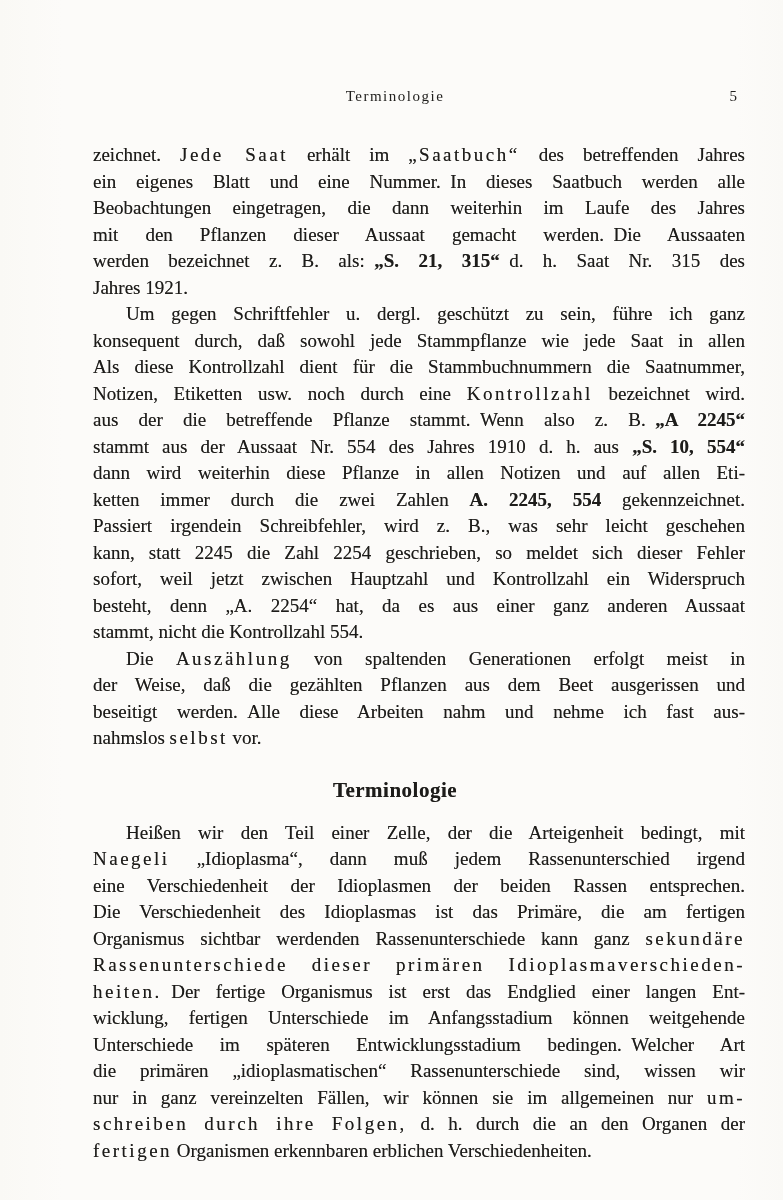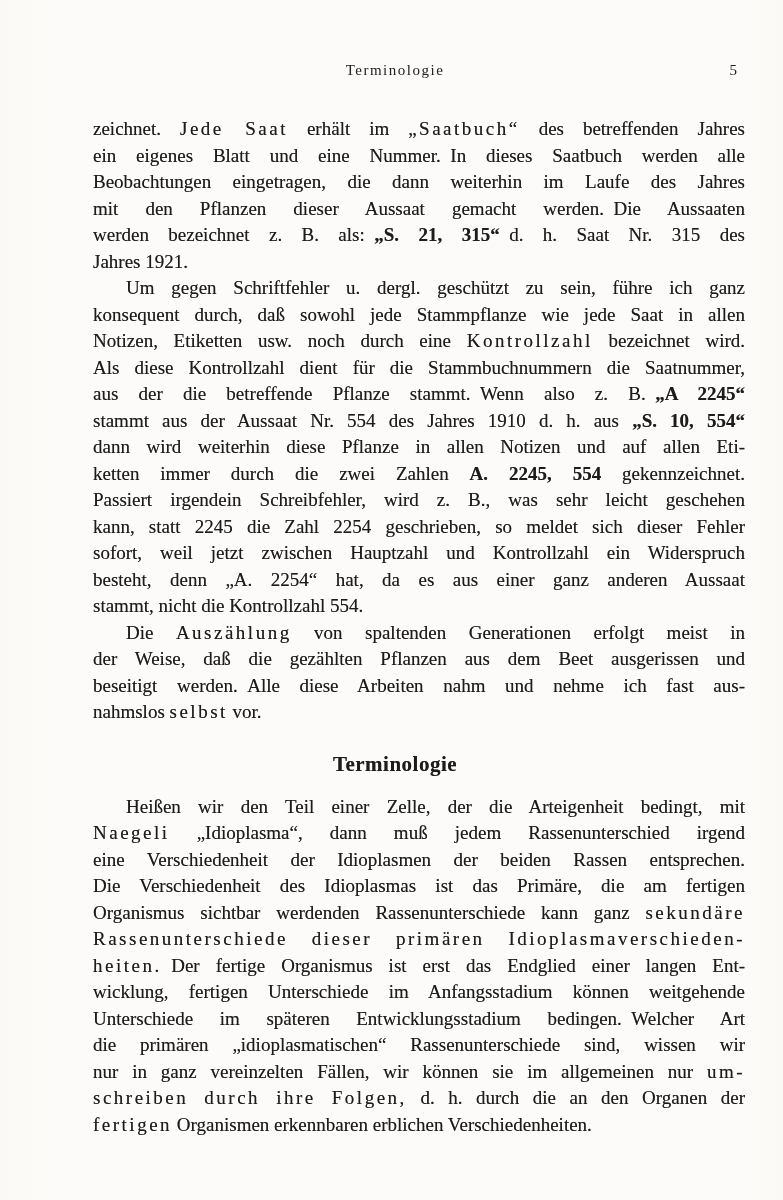--- a/index.html
+++ b/index.html
@@ -12,21 +12,21 @@
     background: #fbfaf7;
     overflow: hidden;
     font-family: "Liberation Serif", "DejaVu Serif", serif;
     color: #1d1c1a;
   }
   .page {
     position: relative;
     width: 783px;
     height: 1200px;
     box-sizing: border-box;
-    padding: 62px 38px 0 45px;
+    padding: 88px 38px 0 45px;
     background: linear-gradient(90deg, #faf9f5 0%, #fcfbf9 8%, #fcfbf9 94%, #faf9f6 100%);
   }
   .running-header {
     position: relative;
     height: 20px;
     text-align: center;
     font-size: 15px;
     letter-spacing: 1.5px;
     color: #22211f;
   }
@@ -81,22 +81,22 @@
           <div class="line"><span>zeichnet.  </span><span class="sp">Jede Saat</span><span> erhält im </span><span class="sp">„Saatbuch“</span><span> des betreffenden Jahres</span></div>
           <div class="line"><span>ein eigenes Blatt und eine Nummer. In dieses Saatbuch werden alle</span></div>
           <div class="line"><span>Beobachtungen eingetragen, die dann weiterhin im Laufe des Jahres</span></div>
           <div class="line"><span>mit den Pflanzen dieser Aussaat gemacht werden. Die Aussaaten</span></div>
           <div class="line"><span>werden bezeichnet z. B. als: </span><span class="b">„S. 21, 315“</span><span> d. h. Saat Nr. 315 des</span></div>
           <div class="line last"><span>Jahres 1921.</span></div>
         </div>
         <div class="paragraph">
           <div class="line indent"><span>Um gegen Schriftfehler u. dergl. geschützt zu sein, führe ich ganz</span></div>
           <div class="line"><span>konsequent durch, daß sowohl jede Stammpflanze wie jede Saat in allen</span></div>
+          <div class="line"><span>Als diese Kontrollzahl dient für die Stammbuchnummern die Saatnummer,</span></div>
           <div class="line"><span>Notizen, Etiketten usw. noch durch eine </span><span class="sp">Kontrollzahl</span><span> bezeichnet wird.</span></div>
-          <div class="line"><span>Als diese Kontrollzahl dient für die Stammbuchnummern die Saatnummer,</span></div>
           <div class="line"><span>aus der die betreffende Pflanze stammt. Wenn also z. B. </span><span class="b">„A 2245“</span></div>
           <div class="line"><span>stammt aus der Aussaat Nr. 554 des Jahres 1910 d. h. aus </span><span class="b">„S. 10, 554“</span></div>
           <div class="line"><span>dann wird weiterhin diese Pflanze in allen Notizen und auf allen Eti-</span></div>
           <div class="line"><span>ketten immer durch die zwei Zahlen </span><span class="b">A. 2245, 554</span><span> gekennzeichnet.</span></div>
           <div class="line"><span>Passiert irgendein Schreibfehler, wird z. B., was sehr leicht geschehen</span></div>
           <div class="line"><span>kann, statt 2245 die Zahl 2254 geschrieben, so meldet sich dieser Fehler</span></div>
           <div class="line"><span>sofort, weil jetzt zwischen Hauptzahl und Kontrollzahl ein Widerspruch</span></div>
           <div class="line"><span>besteht, denn „A. 2254“ hat, da es aus einer ganz anderen Aussaat</span></div>
           <div class="line last"><span>stammt, nicht die Kontrollzahl 554.</span></div>
         </div>

